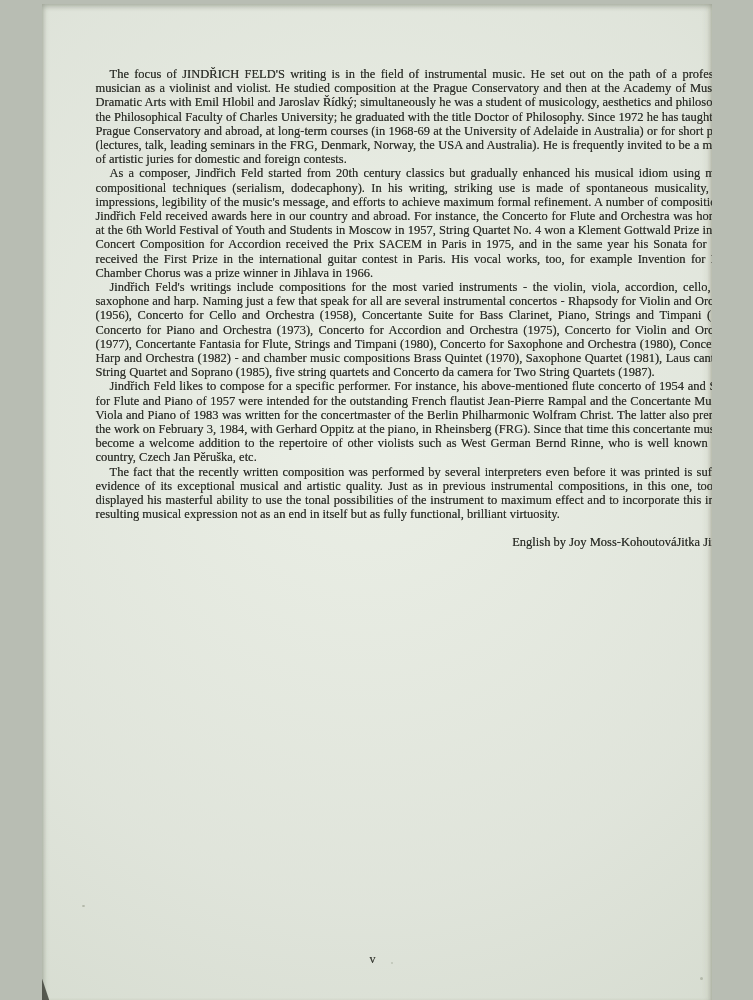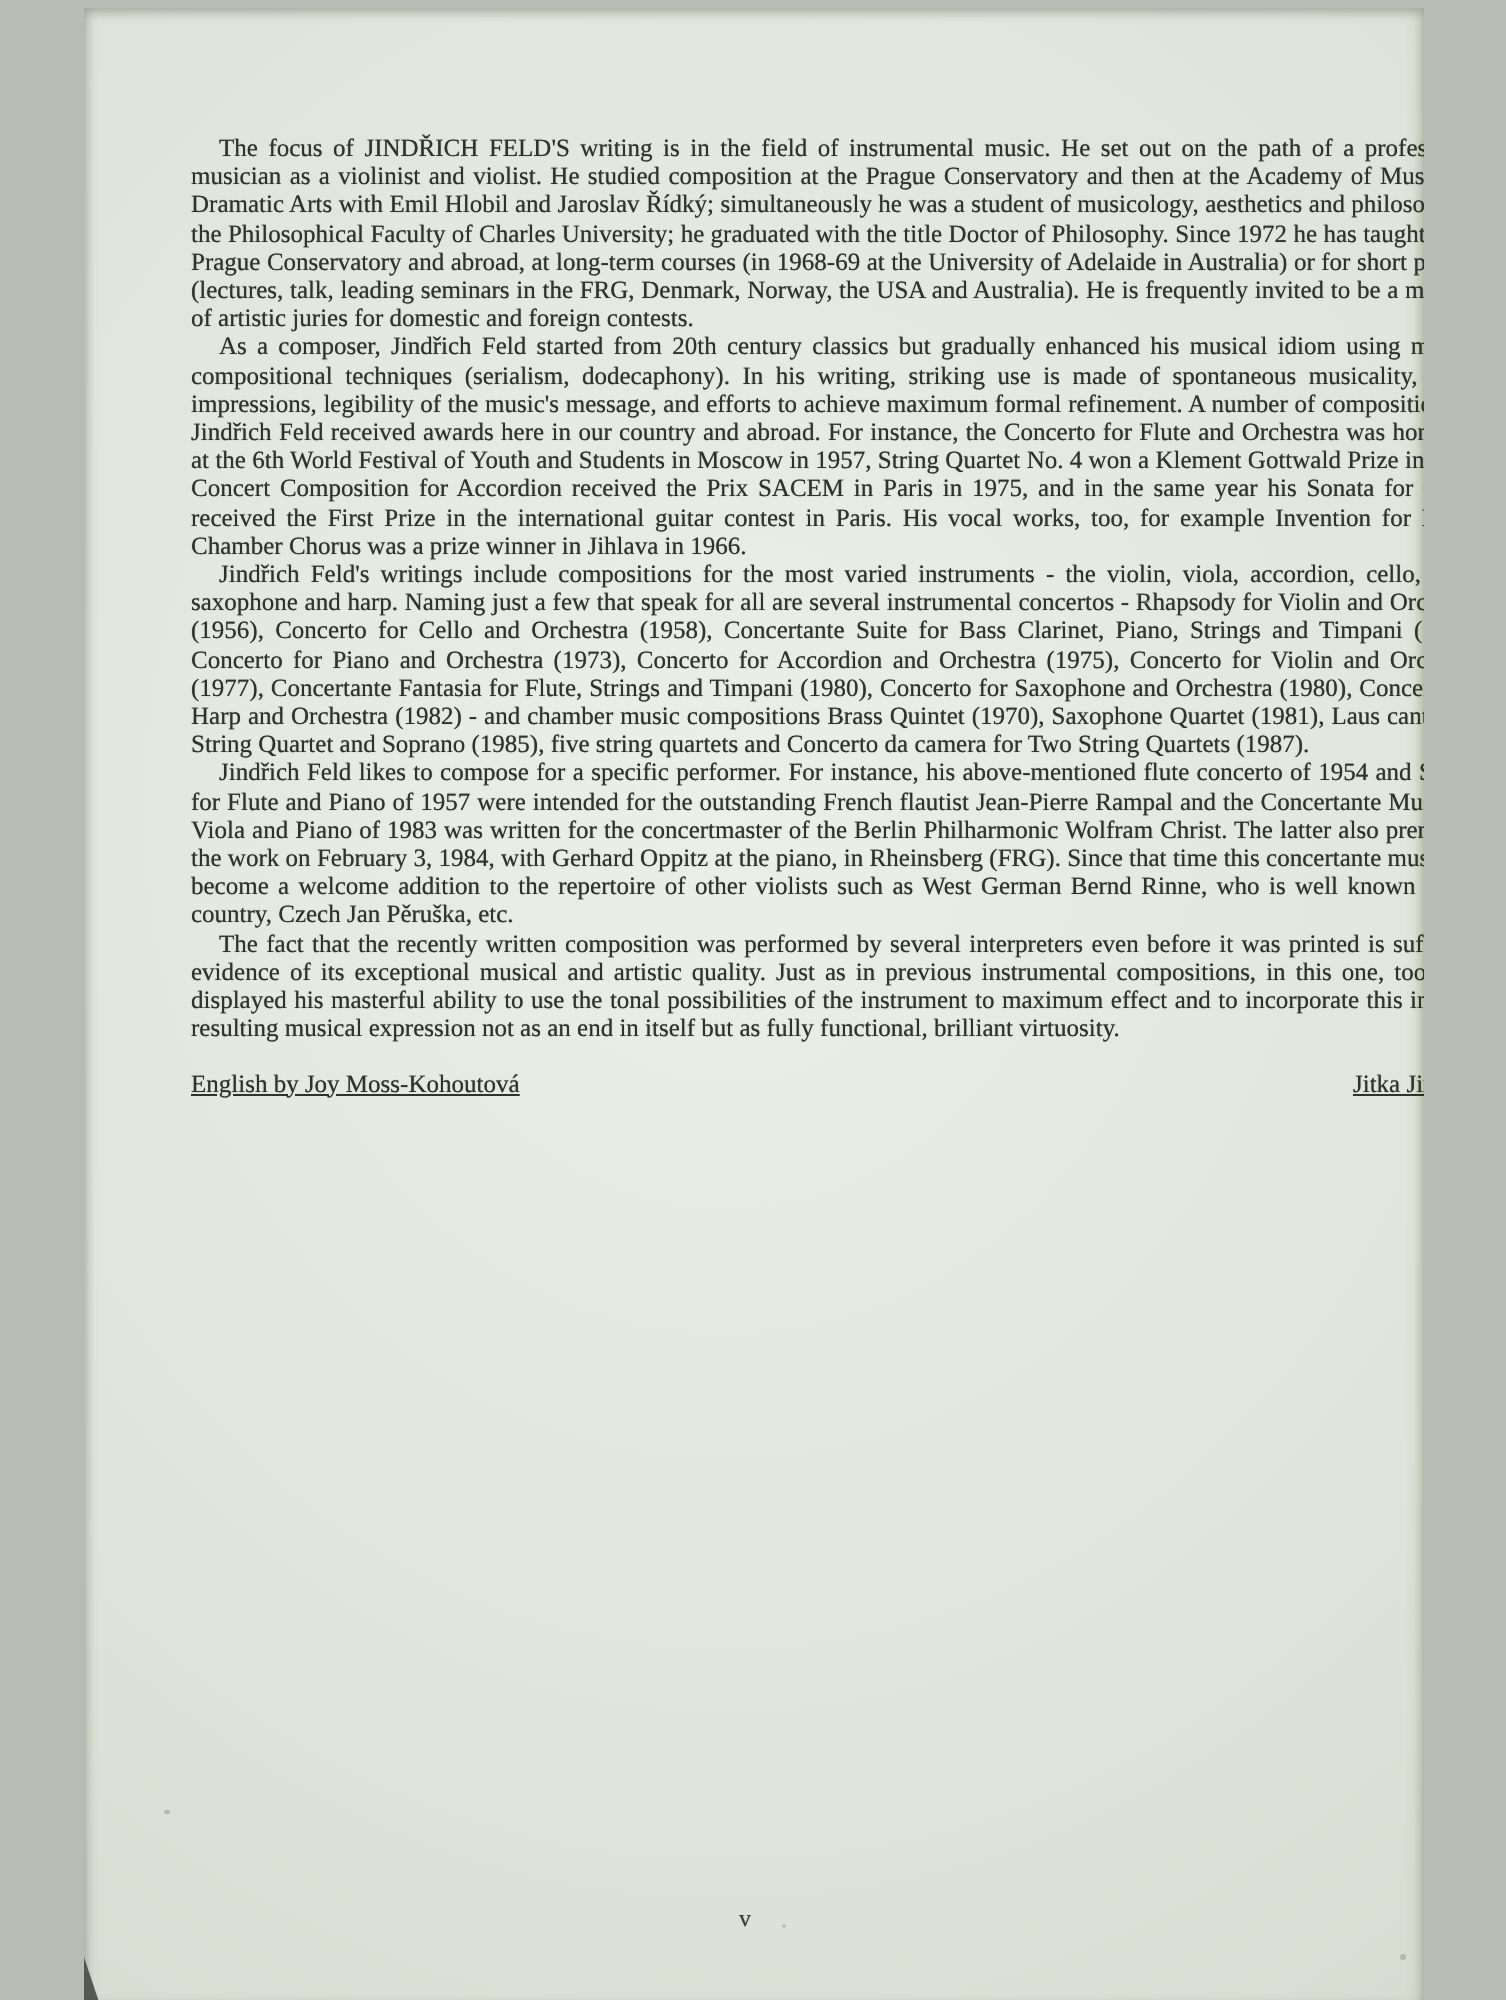--- a/index.html
+++ b/index.html
@@ -31,23 +31,22 @@
     line-height: 14.2px;
     text-align: justify;
     text-shadow: 0 0 0.4px rgba(48,50,44,0.75);
   }
   .text-block p {
     margin: 0;
     text-indent: 14px;
   }
   .credits {
     display: flex;
-    justify-content: space-between;
+    justify-content: flex-end;
     margin-top: 13px;
-    text-decoration: underline;
   }
   .page-number {
     position: absolute;
     left: 0;
     right: 8px;
     top: 948px;
     text-align: center;
     font-size: 12px;
     color: #3c3e37;
     text-shadow: 0 0 0.4px rgba(48,50,44,0.7);

